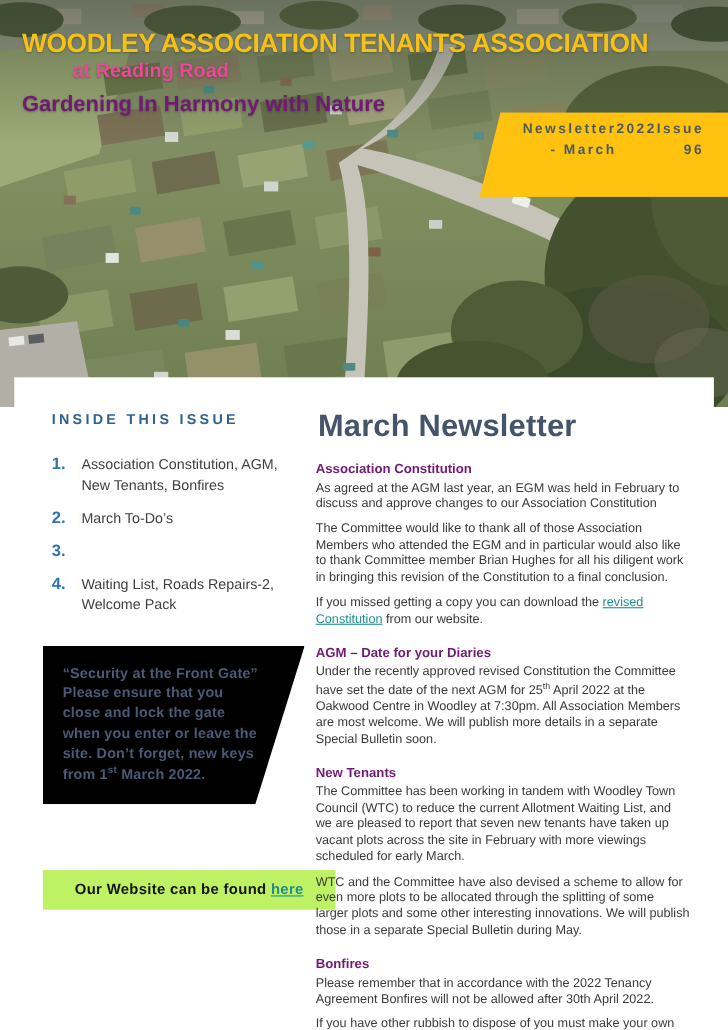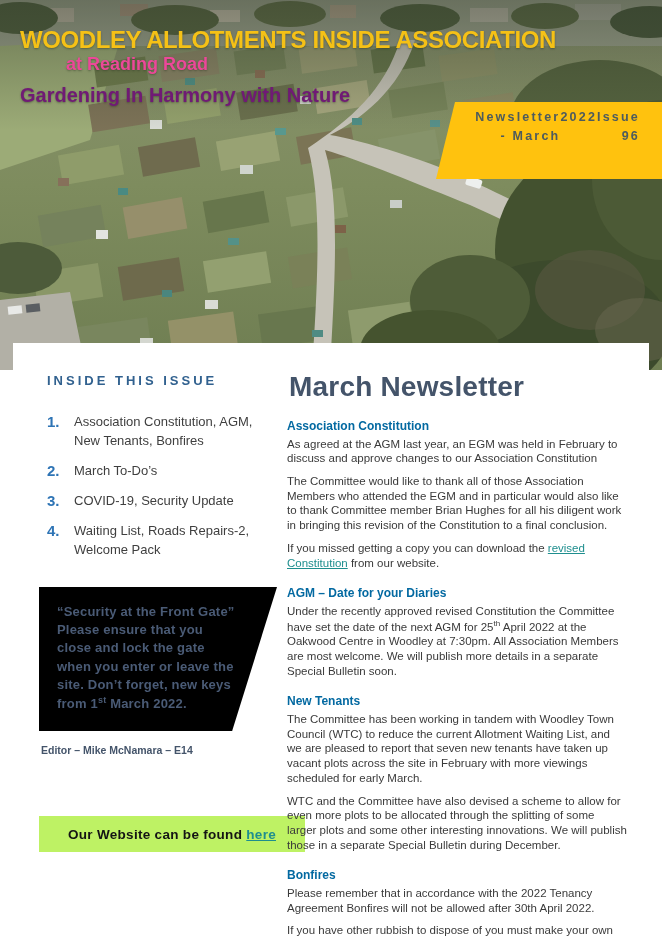--- a/index.html
+++ b/index.html
@@ -104,21 +104,21 @@
   .website-text { color: #141414; font-weight: bold; font-size: 13.5px; letter-spacing: 0.3px; }
   .website-link { color: #1E8E8E; text-decoration: underline; cursor: pointer; }
 
   
   .main-col { flex: 1; padding-top: 0; }
   .main-title {
     color: #44546A; font-size: 28px; font-weight: bold;
     margin: 0 0 16px 2px; letter-spacing: 0.2px;
   }
   .section-heading {
-    color: #0369a1; font-size: 12px; font-weight: bold;
+    color: #701a75; font-size: 12px; font-weight: bold;
     margin: 16px 0 2px 0; line-height: 1.3;
   }
   .para {
     color: #3a3a3a; font-size: 11.5px; line-height: 1.28;
     margin: 0 0 8px 0;
   }
   .para sup { font-size: 8px; }
   .text-link { color: #1E8E8E; text-decoration: underline; cursor: pointer; }
 </style>
 </head>
@@ -228,21 +228,21 @@
       <polygon points="0,300 70,292 86,370 0,370" fill="#b2b0a6"></polygon>
       <rect x="8" y="306" width="14" height="8" fill="#e8e9e7" transform="rotate(-6 15 310)"></rect>
       <rect x="26" y="304" width="14" height="8" fill="#5a5e62" transform="rotate(-6 33 308)"></rect>
       <ellipse cx="18" cy="268" rx="44" ry="26" fill="#4d5b3a"></ellipse>
 
       <rect x="0" y="0" width="662" height="130" fill="url(#gFade)"></rect>
     </g>
   </svg>
 
   <div class="hero-text">
-    <div class="hero-title">WOODLEY ALLOTMENTS INSIDE ASSOCIATION</div>
+    <div class="hero-title">WOODLEY ASSOCIATION TENANTS ASSOCIATION</div>
     <div class="hero-sub">at Reading Road</div>
     <div class="hero-tagline">Gardening In Harmony with Nature</div>
   </div>
 
   <div class="issue-badge">
     <span>Newsletter - March</span>
     <span>2022</span>
     <span>Issue 96</span>
   </div>
 </div>
@@ -256,33 +256,31 @@
       <div class="toc-item">
         <span class="toc-num">1.</span>
         <span class="toc-label">Association Constitution, AGM, New Tenants, Bonfires</span>
       </div>
       <div class="toc-item">
         <span class="toc-num">2.</span>
         <span class="toc-label">March To-Do’s</span>
       </div>
       <div class="toc-item">
         <span class="toc-num">3.</span>
-        <span class="toc-label">COVID-19, Security Update</span>
       </div>
       <div class="toc-item">
         <span class="toc-num">4.</span>
         <span class="toc-label">Waiting List, Roads Repairs-2, Welcome Pack</span>
       </div>
     </div>
 
     <div class="quote-box">
       <div class="quote-text"><span>“Security at the Front Gate” Please ensure that you close and lock the gate when you enter or leave the site. Don’t forget, new keys from 1</span><sup>st</sup><span> March 2022.</span></div>
     </div>
 
-    <div class="editor-credit">Editor – Mike McNamara – E14</div>
 
     <div class="website-box">
       <span class="website-text"><span>Our Website can be found </span><a href="#" class="website-link">here</a></span>
     </div>
   </div>
 
   <div class="main-col">
     <h1 class="main-title">March Newsletter</h1>
 
     <div class="section">
@@ -293,21 +291,21 @@
     </div>
 
     <div class="section">
       <div class="section-heading">AGM – Date for your Diaries</div>
       <p class="para"><span>Under the recently approved revised Constitution the Committee have set the date of the next AGM for 25</span><sup>th</sup><span> April 2022 at the Oakwood Centre in Woodley at 7:30pm. All Association Members are most welcome. We will publish more details in a separate Special Bulletin soon.</span></p>
     </div>
 
     <div class="section">
       <div class="section-heading">New Tenants</div>
       <p class="para">The Committee has been working in tandem with Woodley Town Council (WTC) to reduce the current Allotment Waiting List, and we are pleased to report that seven new tenants have taken up vacant plots across the site in February with more viewings scheduled for early March.</p>
-      <p class="para">WTC and the Committee have also devised a scheme to allow for even more plots to be allocated through the splitting of some larger plots and some other interesting innovations. We will publish those in a separate Special Bulletin during December.</p>
+      <p class="para">WTC and the Committee have also devised a scheme to allow for even more plots to be allocated through the splitting of some larger plots and some other interesting innovations. We will publish those in a separate Special Bulletin during May.</p>
     </div>
 
     <div class="section">
       <div class="section-heading">Bonfires</div>
       <p class="para">Please remember that in accordance with the 2022 Tenancy Agreement Bonfires will not be allowed after 30th April 2022.</p>
       <p class="para">If you have other rubbish to dispose of you must make your own arrangements although the committee is still looking into having more ‘Skip Days’ and will publish more information about this is a separate Special Bulletin.</p>
     </div>
   </div>
 </div>
 

